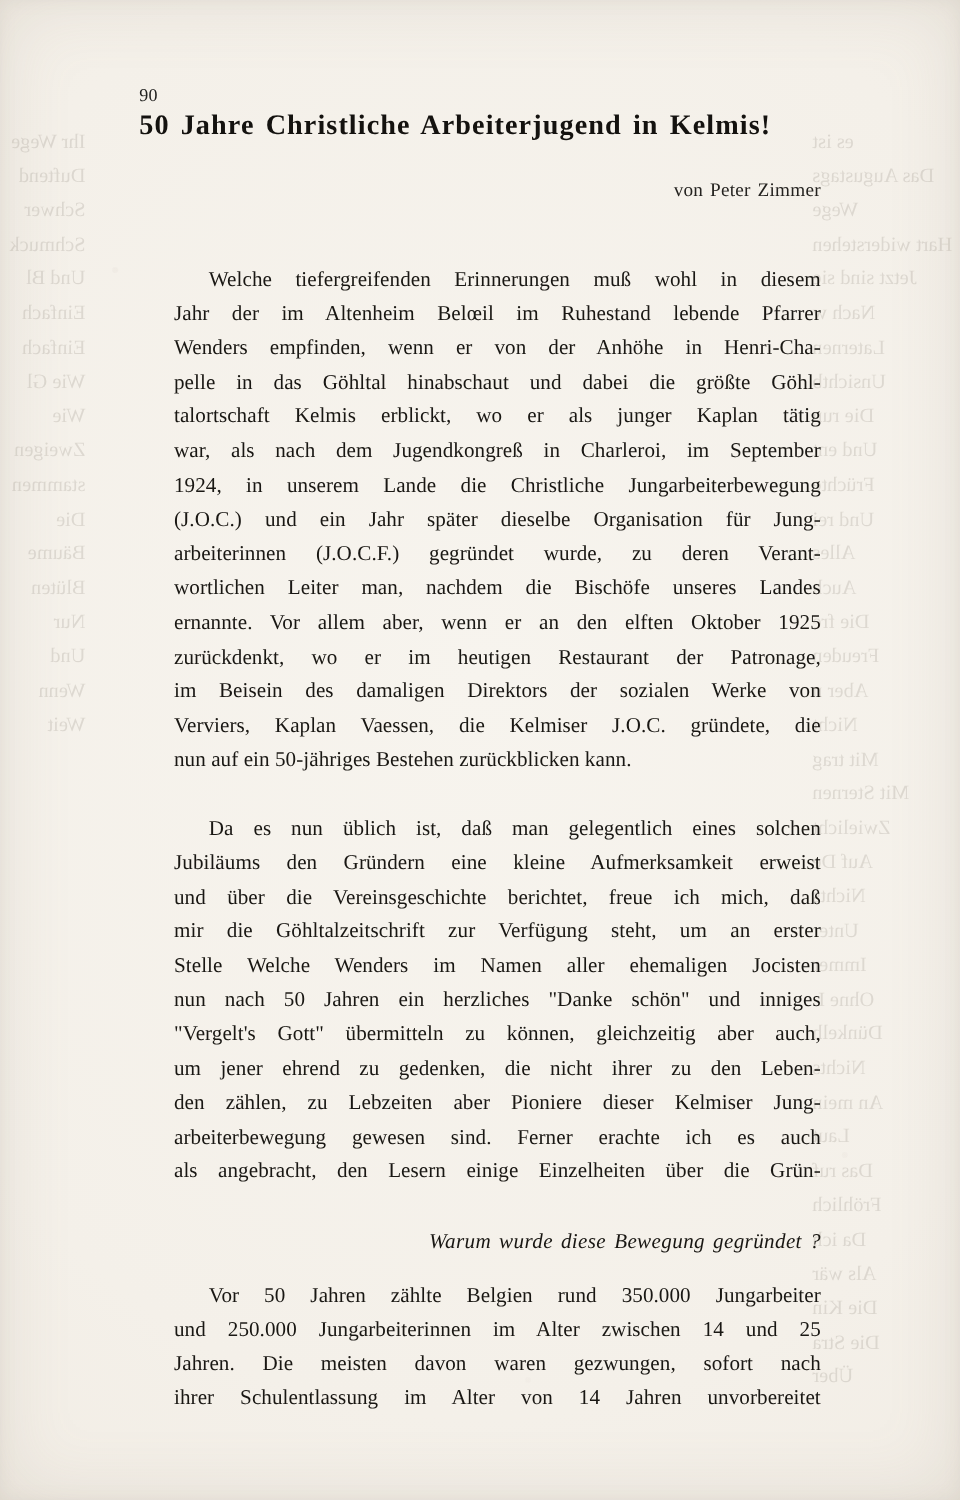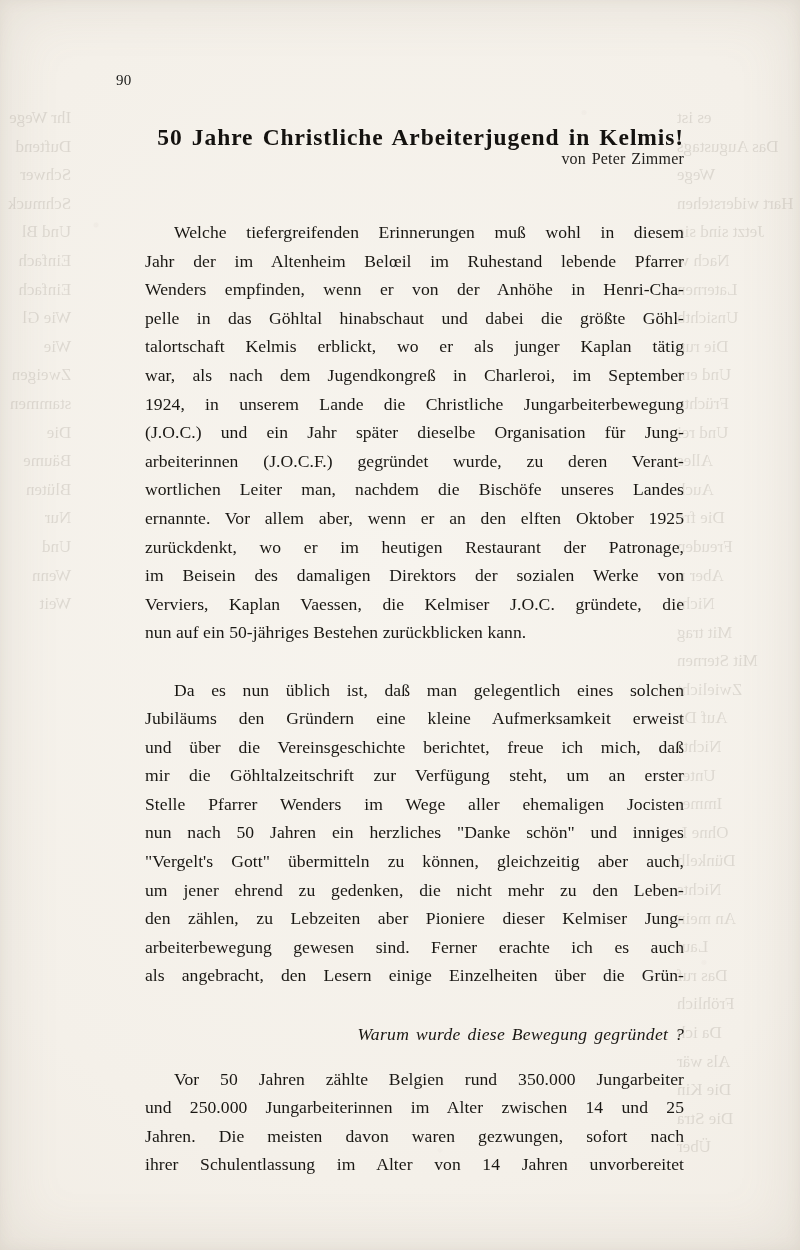--- a/index.html
+++ b/index.html
@@ -72,27 +72,26 @@
     font-size: 15px;
     letter-spacing: .3px;
     color: #20201e;
   }
 
   #title {
     position: absolute;
     left: 116px;
     top: 92px;
     width: 568px;
-    text-align: right;
+    text-align: left;
     font-size: 23.5px;
     font-weight: bold;
     letter-spacing: .9px;
     word-spacing: 2.5px;
     color: #14120f;
-    margin-top: 32px;
   }
 
   #byline {
     position: absolute;
     left: 116px;
     top: 150px;
     width: 568px;
     text-align: right;
     font-size: 16px;
     letter-spacing: .2px;
@@ -236,24 +235,24 @@
       <span class="ln">im Beisein des damaligen Direktors der sozialen Werke von</span>
       <span class="ln">Verviers, Kaplan Vaessen, die Kelmiser J.O.C. gründete, die</span>
       <span class="ln last">nun auf ein 50-jähriges Bestehen zurückblicken kann.</span>
     </p>
 
     <p class="para">
       <span class="ln indent">Da es nun üblich ist, daß man gelegentlich eines solchen</span>
       <span class="ln">Jubiläums den Gründern eine kleine Aufmerksamkeit erweist</span>
       <span class="ln">und über die Vereinsgeschichte berichtet, freue ich mich, daß</span>
       <span class="ln">mir die Göhltalzeitschrift zur Verfügung steht, um an erster</span>
-      <span class="ln">Stelle Pfarrer Wenders im Wege aller ehemaligen Jocisten</span>
+      <span class="ln">Stelle Welche Wenders im Namen aller ehemaligen Jocisten</span>
       <span class="ln">nun nach 50 Jahren ein herzliches "Danke schön" und inniges</span>
       <span class="ln">"Vergelt's Gott" übermitteln zu können, gleichzeitig aber auch,</span>
-      <span class="ln">um jener ehrend zu gedenken, die nicht mehr zu den Leben-</span>
+      <span class="ln">um jener ehrend zu gedenken, die nicht ihrer zu den Leben-</span>
       <span class="ln">den zählen, zu Lebzeiten aber Pioniere dieser Kelmiser Jung-</span>
       <span class="ln">arbeiterbewegung gewesen sind. Ferner erachte ich es auch</span>
       <span class="ln">als angebracht, den Lesern einige Einzelheiten über die Grün-</span>
     </p>
 
     <div class="subhead-wrap">
       <h2 id="subhead">Warum wurde diese Bewegung gegründet ?</h2>
     </div>
 
     <p class="para">

